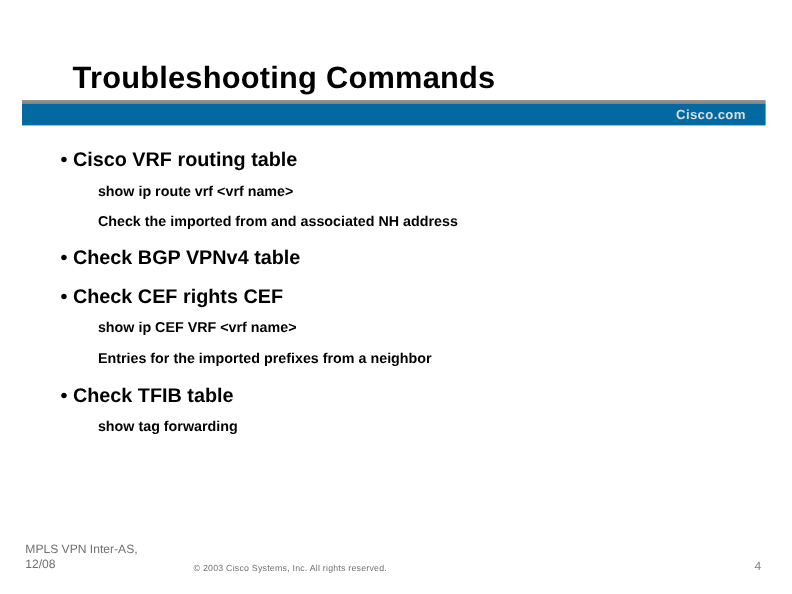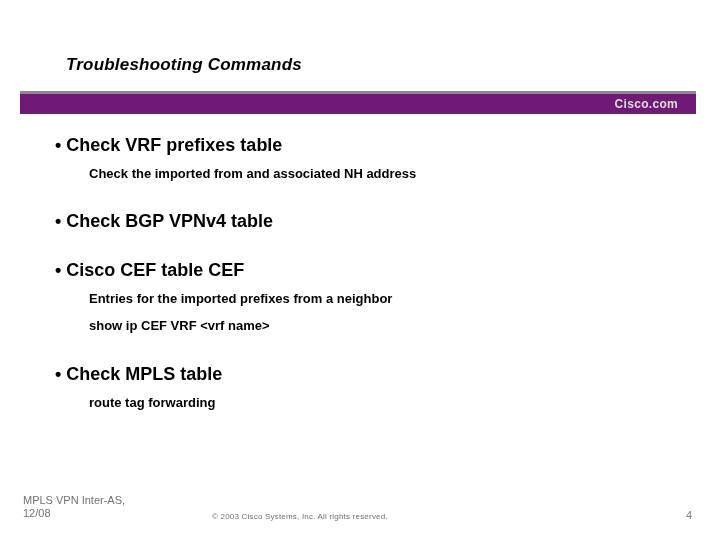--- a/index.html
+++ b/index.html
@@ -8,33 +8,32 @@
     height: 540px;
     background: #ffffff;
     font-family: Arial, Helvetica, sans-serif;
     position: relative;
     overflow: hidden;
   }
   .title {
     position: absolute;
     left: 66px;
     top: 55px;
-    font-size: 17px;
+    font-size: 28px;
     font-weight: bold;
     color: #000;
     letter-spacing: 0.2px;
-    font-style: italic;
   }
   .header-bar {
     position: absolute;
     top: 94px;
     left: 20px;
     right: 24px;
     height: 20px;
-    background: #701a75;
+    background: #0369a1;
     display: flex;
     align-items: center;
     justify-content: flex-end;
     padding-right: 18px;
   }
   .header-underline {
     position: absolute;
     top: 91px;
     left: 20px;
     right: 24px;
@@ -50,21 +49,21 @@
   .content {
     position: absolute;
     top: 135px;
     left: 55px;
     right: 40px;
   }
   .b1 {
     font-size: 18px;
     font-weight: bold;
     color: #000;
-    margin-top: 28px;
+    margin-top: 14px;
     margin-bottom: 2px;
   }
   .b1.first { margin-top: 0; }
   .b2 {
     font-size: 13px;
     font-weight: bold;
     color: #000;
     margin-left: 34px;
     margin-top: 9px;
     line-height: 1.4;
@@ -77,51 +76,51 @@
     color: #707070;
     line-height: 1.2;
   }
   .footer-copy {
     position: absolute;
     left: 176px;
     bottom: 19px;
     font-size: 8px;
     color: #707070;
     letter-spacing: 0.2px;
-    margin-left: 36px;
   }
   .footer-page {
     position: absolute;
     right: 28px;
     bottom: 19px;
     font-size: 11px;
     color: #808080;
   }
 </style>
 </head>
 <body>
 
 <div class="title">Troubleshooting Commands</div>
 <div class="header-underline"></div>
 <div class="header-bar">
   <span class="cisco">Cisco.com</span>
 </div>
 
 <div class="content">
-  <div class="b1 first">• Check VRF prefixes table</div>
+  <div class="b1 first">• Cisco VRF routing table</div>
+  <div class="b2">show ip route vrf &lt;vrf name&gt;</div>
   <div class="b2">Check the imported from and associated NH address</div>
 
   <div class="b1">•  Check BGP VPNv4 table</div>
 
-  <div class="b1">• Cisco CEF table CEF</div>
+  <div class="b1">• Check CEF rights CEF</div>
+  <div class="b2">show ip CEF VRF &lt;vrf name&gt;</div>
   <div class="b2">Entries for the imported prefixes from a neighbor</div>
-  <div class="b2">show ip CEF VRF &lt;vrf name&gt;</div>
 
-  <div class="b1">• Check MPLS table</div>
-  <div class="b2">route tag forwarding</div>
+  <div class="b1">• Check TFIB table</div>
+  <div class="b2">show tag forwarding</div>
 </div>
 
 <div class="footer-left">
   <div>MPLS VPN Inter-AS,</div>
   <div>12/08</div>
 </div>
 <div class="footer-copy">© 2003 Cisco Systems, Inc. All rights reserved.</div>
 <div class="footer-page">4</div>
 
 </body></html>

